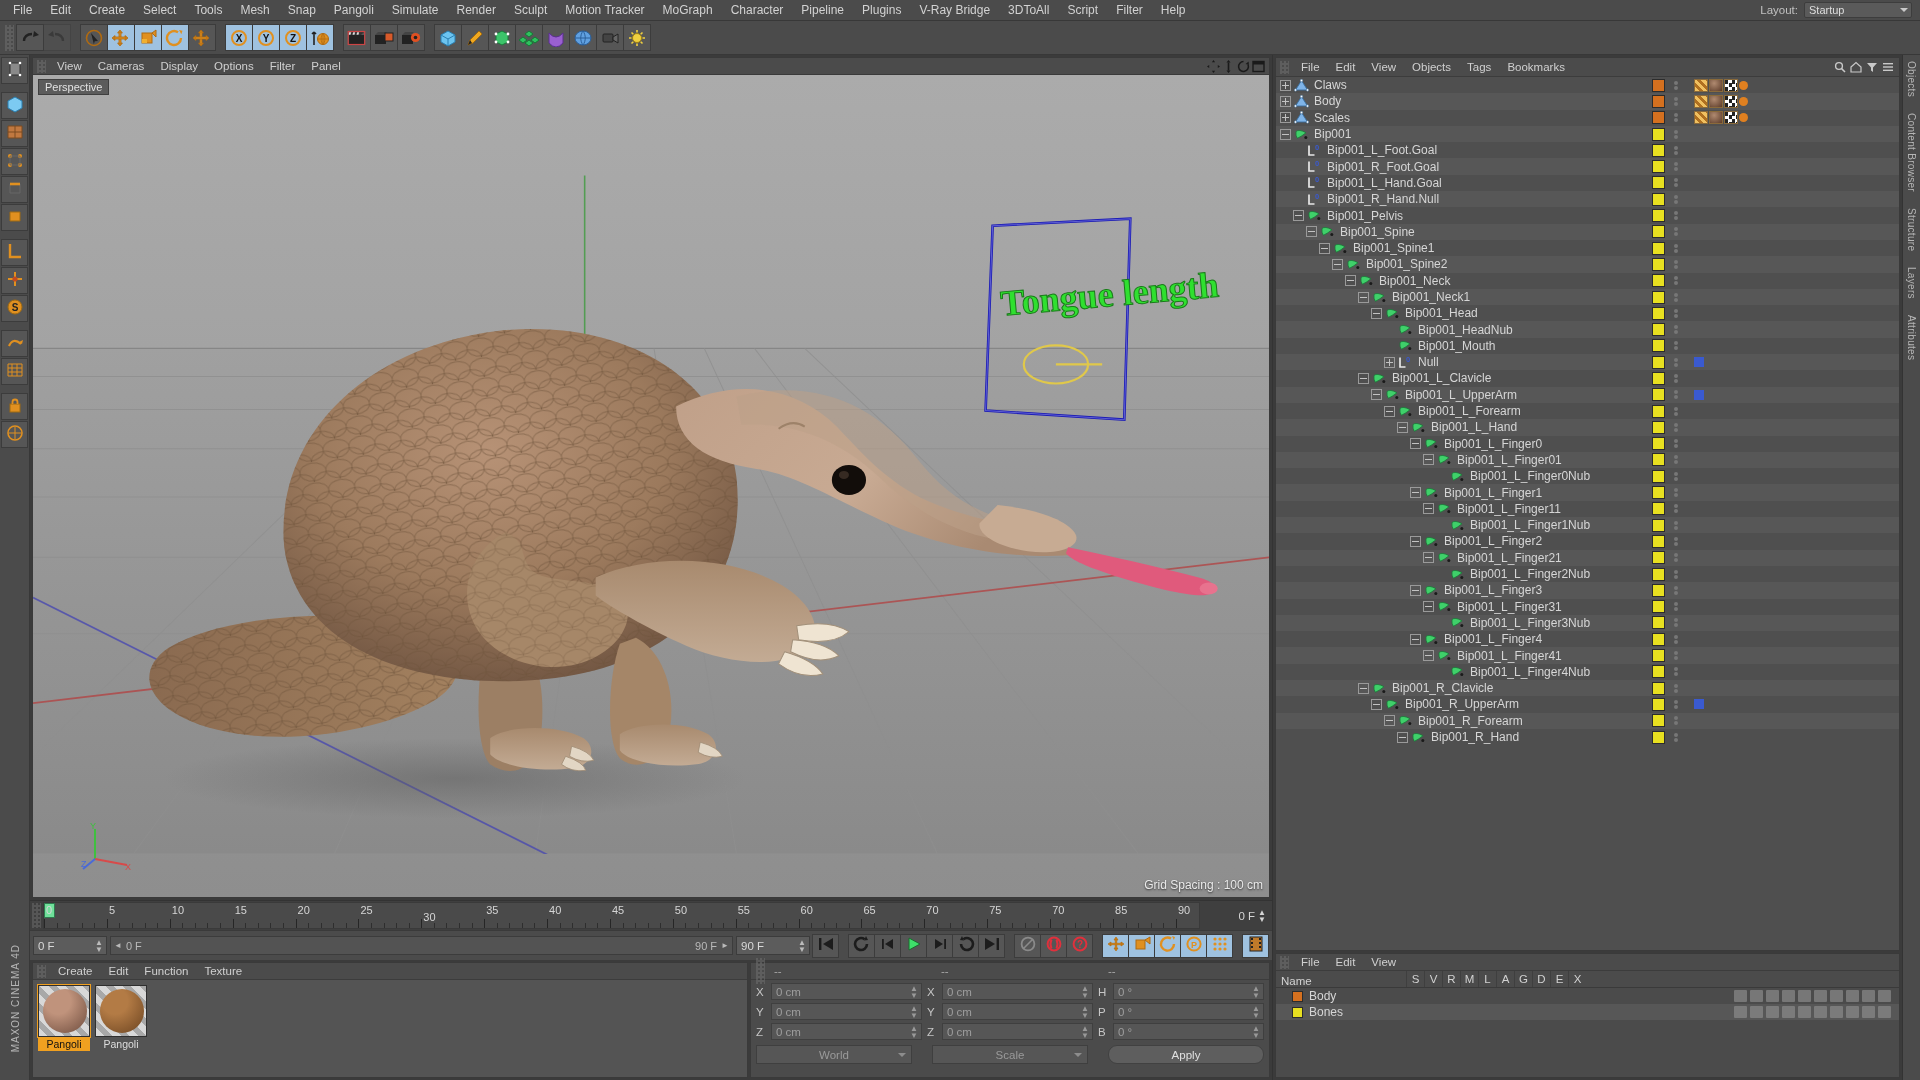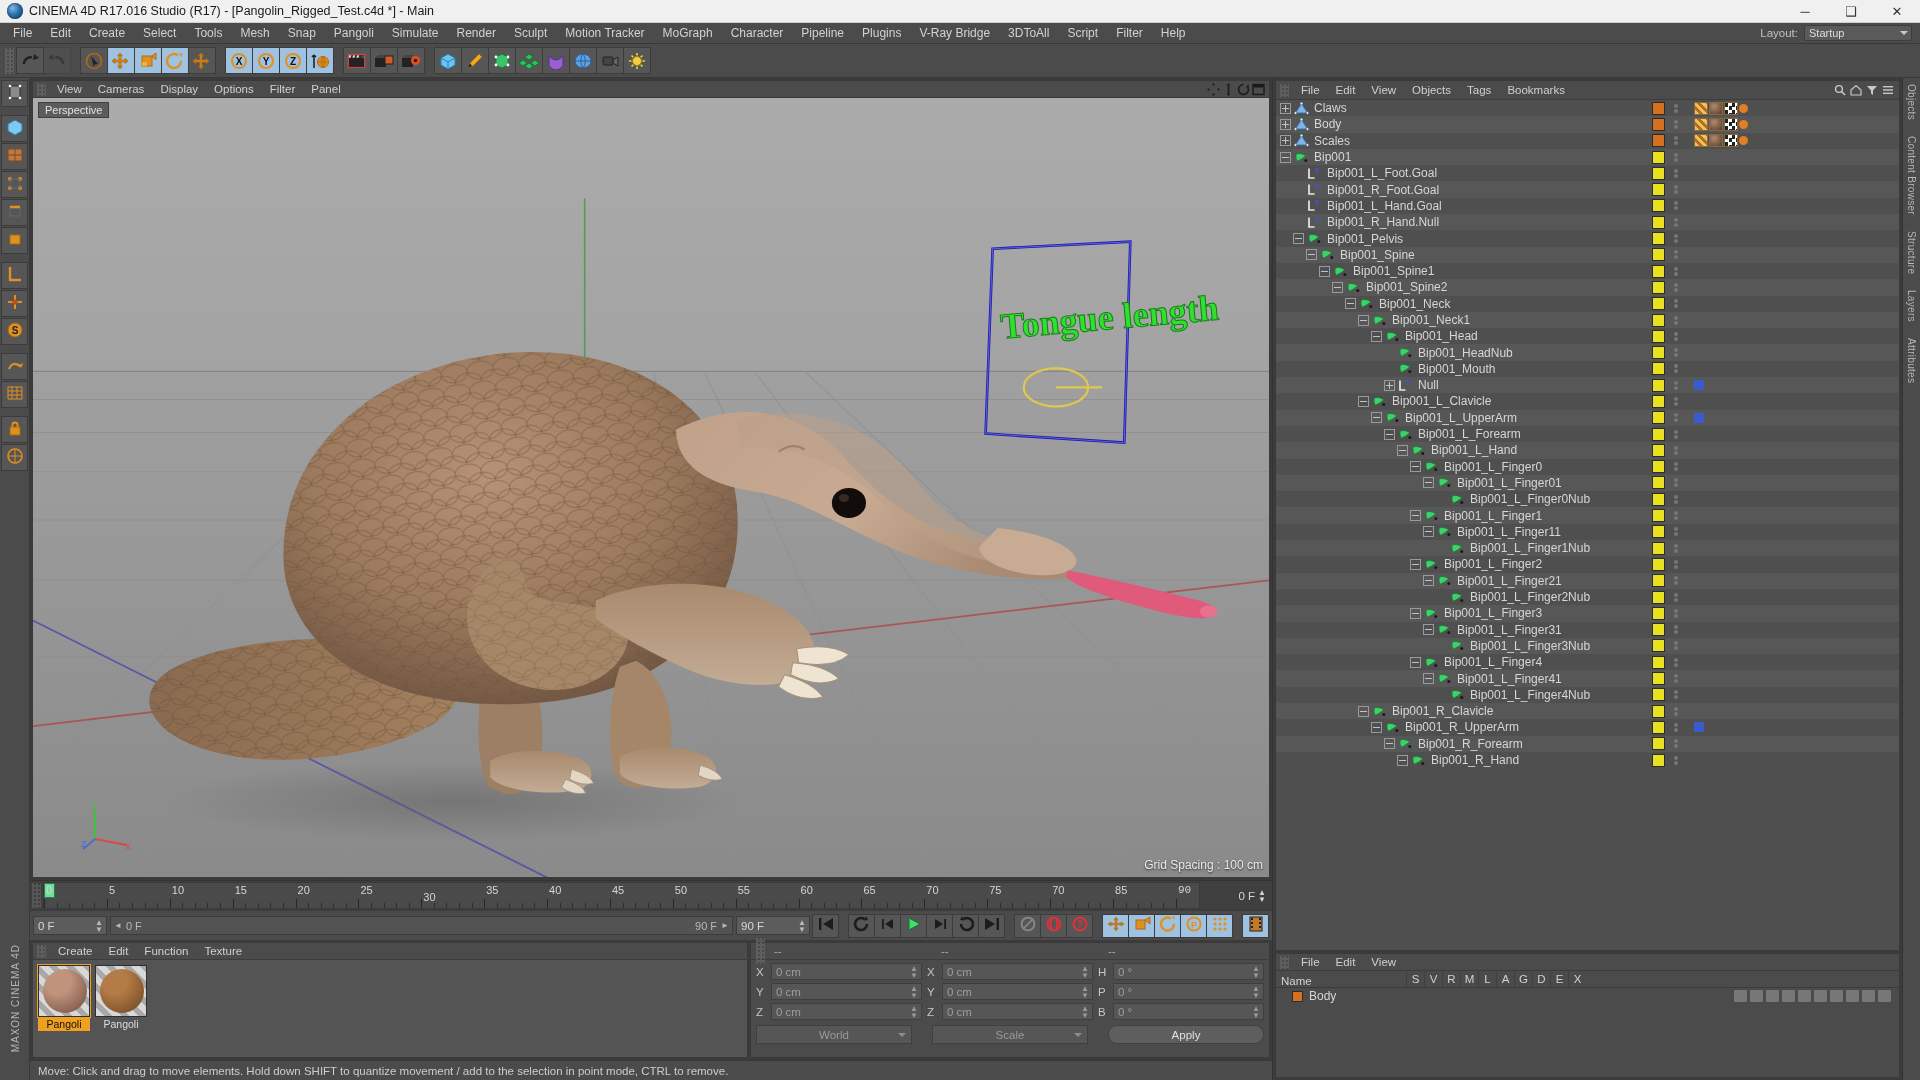--- a/index.html
+++ b/index.html
@@ -211,29 +211,20 @@
   .brand{ position:absolute;left:0;bottom:22px;width:30px;height:120px;
      display:flex;align-items:center;justify-content:center;}
   .brand span{ writing-mode:vertical-rl;transform:rotate(180deg);font-size:10px;
      color:#b5b5b5;letter-spacing:1px;}
 </style>
 </head>
 <body>
 
 <div class="app">
 
-  <div class="titlebar">
-    <div class="logo"></div>
-    <div class="ttl">CINEMA 4D R17.016 Studio (R17) - [Pangolin_Rigged_Test.c4d *] - Main</div>
-    <div class="winbtns">
-      <div class="winbtn">─</div>
-      <div class="winbtn">❑</div>
-      <div class="winbtn close">✕</div>
-    </div>
-  </div>
 
   <div class="menubar">
     <div id="menuitems" style="display:flex;align-items:center;">
         <div class="menu-item">File</div>
         <div class="menu-item">Edit</div>
         <div class="menu-item">Create</div>
         <div class="menu-item">Select</div>
         <div class="menu-item">Tools</div>
         <div class="menu-item">Mesh</div>
         <div class="menu-item">Snap</div>
@@ -789,21 +780,21 @@
             <div class="tl-num" style="left: 70.7778%;">65</div>
             <div class="tl-tick major" style="left: 76.2222%;"></div>
             <div class="tl-num" style="left: 76.2222%;">70</div>
             <div class="tl-tick major" style="left: 81.6667%;"></div>
             <div class="tl-num" style="left: 81.6667%;">75</div>
             <div class="tl-tick major" style="left: 87.1111%;"></div>
             <div class="tl-num" style="left: 87.1111%;">70</div>
             <div class="tl-tick major" style="left: 92.5556%;"></div>
             <div class="tl-num" style="left: 92.5556%;">85</div>
             <div class="tl-tick major" style="left: 98%;"></div>
-            <div class="tl-num" style="left: 98%; font-family: Liberation Mono, monospace;">90</div>
+            <div class="tl-num" style="left: 98%;">90</div>
             <div class="tl-tick" style="left: 1.08889%;"></div>
             <div class="tl-tick" style="left: 2.17778%;"></div>
             <div class="tl-tick" style="left: 3.26667%;"></div>
             <div class="tl-tick" style="left: 4.35556%;"></div>
             <div class="tl-tick" style="left: 6.53333%;"></div>
             <div class="tl-tick" style="left: 7.62222%;"></div>
             <div class="tl-tick" style="left: 8.71111%;"></div>
             <div class="tl-tick" style="left: 9.8%;"></div>
             <div class="tl-tick" style="left: 11.9778%;"></div>
             <div class="tl-tick" style="left: 13.0667%;"></div>
@@ -1086,23 +1077,20 @@
               </div>
               <div class="crow last">
   <span class="csel">World<span class="arw"></span></span>
   <span class="csel">Scale<span class="arw"></span></span>
   <span class="applybtn">Apply</span>
               </div>
             </div>
         </div>
       </div>
 
-      <div class="statusbar">
-        <span>Move: Click and drag to move elements. Hold down SHIFT to quantize movement / add to the selection in point mode, CTRL to remove.</span>
-      </div>
     </div>
 
     <div class="rightcol">
       <div class="objmgr">
         <div class="om-menu">
           <div class="grip"></div>
           <div id="ommenu" style="display:flex;">
               <div class="pmi">File</div>
               <div class="pmi">Edit</div>
               <div class="pmi">View</div>
@@ -1863,20 +1851,36 @@
                 <span class="lic" style="background:#8a8a8a;border-radius:1px;opacity:.7;"></span>
                 <span class="lic" style="background:#8a8a8a;border-radius:1px;opacity:.7;"></span>
                 <span class="lic" style="background:#8a8a8a;border-radius:1px;opacity:.7;"></span>
                 <span class="lic" style="background:#8a8a8a;border-radius:1px;opacity:.7;"></span>
                 <span class="lic" style="background:#8a8a8a;border-radius:1px;opacity:.7;"></span>
                 <span class="lic" style="background:#8a8a8a;border-radius:1px;opacity:.7;"></span>
                 <span class="lic" style="background:#8a8a8a;border-radius:1px;opacity:.7;"></span>
                 <span class="lic" style="background:#8a8a8a;border-radius:1px;opacity:.7;"></span>
               </span>
             </div>
+            <div class="lrow alt">
+              <span class="lchip" style="background:#e8e020"></span>
+    <span>Bones</span>
+    <span class="lm-icons">
+                <span class="lic" style="background:#8a8a8a;border-radius:1px;opacity:.7;"></span>
+                <span class="lic" style="background:#8a8a8a;border-radius:1px;opacity:.7;"></span>
+                <span class="lic" style="background:#8a8a8a;border-radius:1px;opacity:.7;"></span>
+                <span class="lic" style="background:#8a8a8a;border-radius:1px;opacity:.7;"></span>
+                <span class="lic" style="background:#8a8a8a;border-radius:1px;opacity:.7;"></span>
+                <span class="lic" style="background:#8a8a8a;border-radius:1px;opacity:.7;"></span>
+                <span class="lic" style="background:#8a8a8a;border-radius:1px;opacity:.7;"></span>
+                <span class="lic" style="background:#8a8a8a;border-radius:1px;opacity:.7;"></span>
+                <span class="lic" style="background:#8a8a8a;border-radius:1px;opacity:.7;"></span>
+                <span class="lic" style="background:#8a8a8a;border-radius:1px;opacity:.7;"></span>
+              </span>
+            </div>
           </div>
       </div>
     </div>
 
     <div class="farright">
       <div id="vtabs" style="display:flex;flex-direction:column;gap:16px;align-items:center;">
           <div class="vtab">Objects</div>
           <div class="vtab">Content Browser</div>
           <div class="vtab">Structure</div>
           <div class="vtab">Layers</div>

